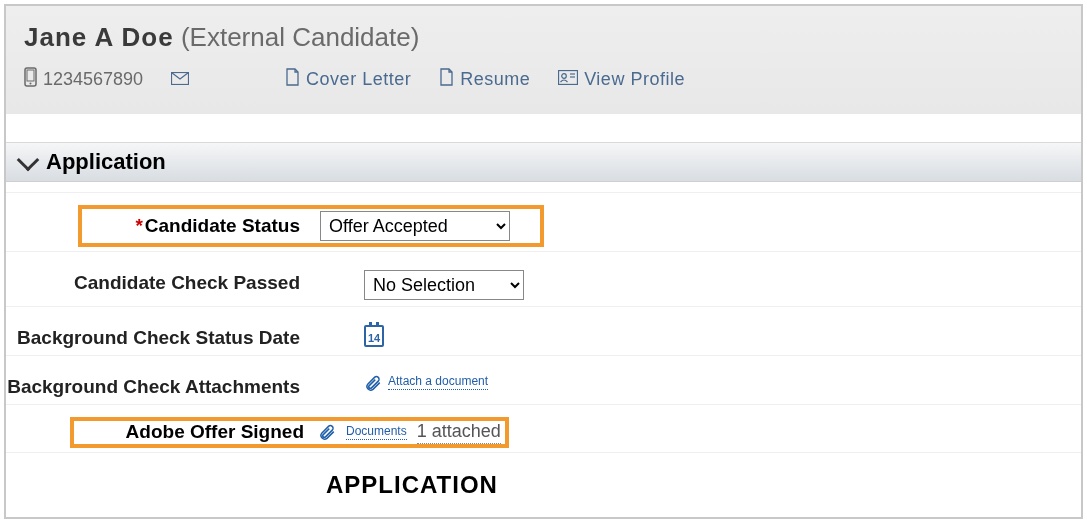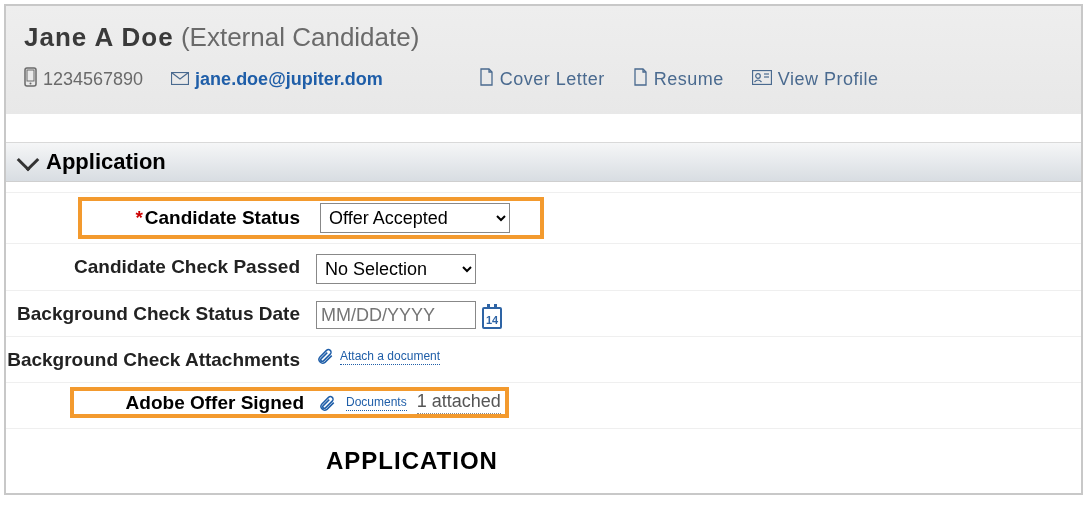--- a/index.html
+++ b/index.html
@@ -76,42 +76,43 @@
     margin-top: -4px;
     margin-left: 4px;
   }
 
   .form-area {
     padding: 10px 0 0 0;
   }
   .form-row {
     display: flex;
     align-items: flex-start;
-    padding: 6px 10px 6px 0;
+    padding: 14px 10px 6px 0;
     border-top: 1px solid #efefef;
     min-height: 46px;
   }
   .form-row:last-child { border-bottom: 1px solid #efefef; }
   .label-cell {
     width: 310px;
     text-align: right;
     font-weight: bold;
     font-size: 19px;
     color: #222;
     padding-right: 16px;
     padding-top: 6px;
     line-height: 1.15;
   }
   .req { color: #c00; margin-right: 2px; }
   .field-cell {
     flex: 1;
     padding-top: 4px;
     display: flex;
-    align-items: flex-end;
+    align-items: flex-start;
     gap: 6px;
+    margin-left: 48px;
   }
   select, input[type="text"] {
     font-size: 18px;
     padding: 2px 4px;
     border: 1px solid #888;
     background: #fff;
     font-family: inherit;
   }
   select { height: 30px; }
   input[type="text"] { height: 28px; }
@@ -195,21 +196,20 @@
         </span>
         <span>1234567890</span>
       </span>
       <a href="#" class="email">
         <span class="ic">
           <svg width="18" height="13" viewBox="0 0 18 13">
               <rect x="0.5" y="0.5" width="17" height="12" fill="none" stroke="#4a6a8f" stroke-width="1.2"></rect>
               <path d="M0.5 0.5 L9 7 L17.5 0.5" fill="none" stroke="#4a6a8f" stroke-width="1.2"></path>
             </svg>
         </span>
-        <span>jane.doe@jupiter.dom</span>
       </a>
       <span style="flex:0 0 40px"></span>
       <a href="#" class="hlink">
         <span class="ic">
           <svg width="15" height="18" viewBox="0 0 15 18">
               <path d="M2 1 h8 l3 3 v13 h-11 z" fill="none" stroke="#4a6a8f" stroke-width="1.3"></path>
               <path d="M10 1 v3 h3" fill="none" stroke="#4a6a8f" stroke-width="1.3"></path>
             </svg>
         </span>
         <span>Cover  Letter</span>
@@ -262,21 +262,20 @@
       <div class="field-cell">
         <select style="width:160px;">
           <option>No Selection</option>
         </select>
       </div>
     </div>
 
     <div class="form-row">
       <div class="label-cell">Background Check Status Date</div>
       <div class="field-cell">
-        <input type="text" style="width: 160px;" placeholder="MM/DD/YYYY">
         <span class="cal-ic">14</span>
       </div>
     </div>
 
     <div class="form-row">
       <div class="label-cell">Background Check Attachments</div>
       <div class="field-cell">
         <span class="ic paperclip">
           <svg width="18" height="18" viewBox="0 0 24 24">
               <path d="M21 11.5 l-9 9 a5 5 0 0 1 -7 -7 l9 -9 a3.5 3.5 0 0 1 5 5 l-9 9 a2 2 0 0 1 -3 -3 l8 -8" fill="none" stroke="#1f5ea8" stroke-width="2"></path>

